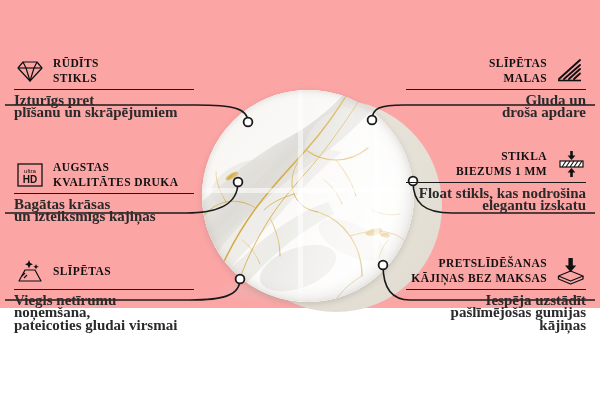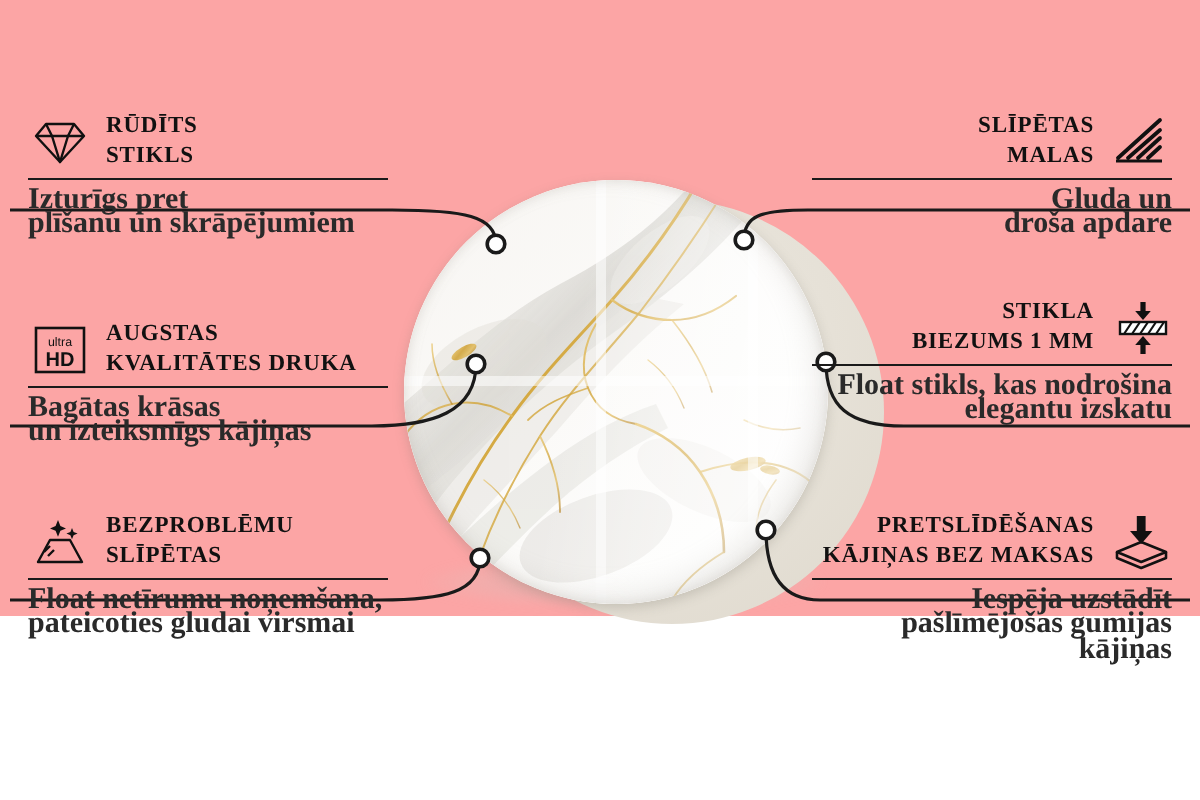--- a/index.html
+++ b/index.html
@@ -228,27 +228,26 @@
             <path d="M3,23 L9,12 L19,12 L25,23 Z"></path>
             <path d="M6,18 L9,15 M8,20 L11,17"></path>
           </g>
           <g fill="#111">
             <path d="M13,2 L14.2,5 L17,6.2 L14.2,7.4 L13,10.4 L11.8,7.4 L9,6.2 L11.8,5 Z"></path>
             <path d="M20,6 L20.8,8 L22.8,8.8 L20.8,9.6 L20,11.6 L19.2,9.6 L17.2,8.8 L19.2,8 Z"></path>
           </g>
         </svg>
       </span>
       <span class="title">
-        <span>BEZPROBLĒMU</span>
         <span class="l2">SLĪPĒTAS</span>
       </span>
     </div>
     <div class="rule"></div>
     <div class="desc">
-      <div>Float netīrumu noņemšana,</div>
+      <div>Viegls netīrumu noņemšana,</div>
       <div>pateicoties gludai virsmai</div>
     </div>
   </div>
 
   <div class="feature right" id="f-edges">
     <div class="head">
       <span class="icon">
         <svg width="30" height="26" viewBox="0 0 30 26">
           <g stroke="#111" stroke-width="1.9" stroke-linecap="round">
             <line x1="3" y1="21" x2="24" y2="2"></line>

